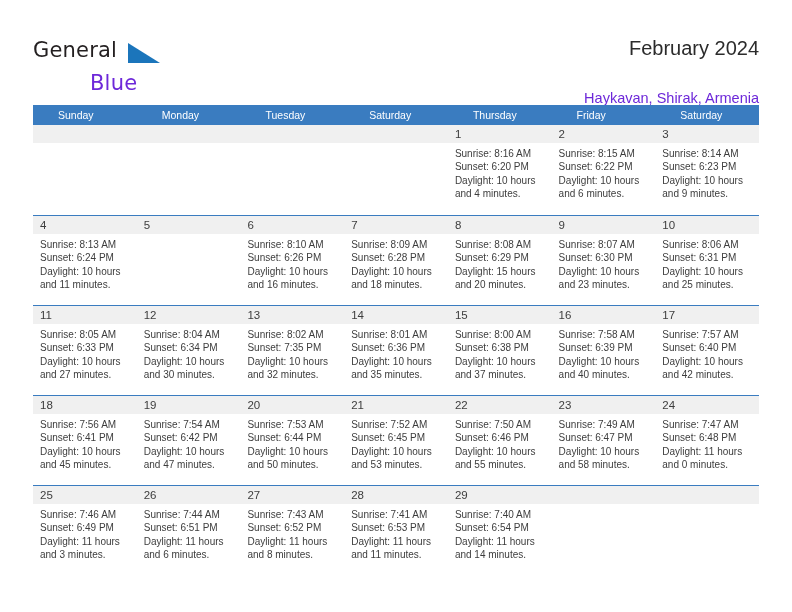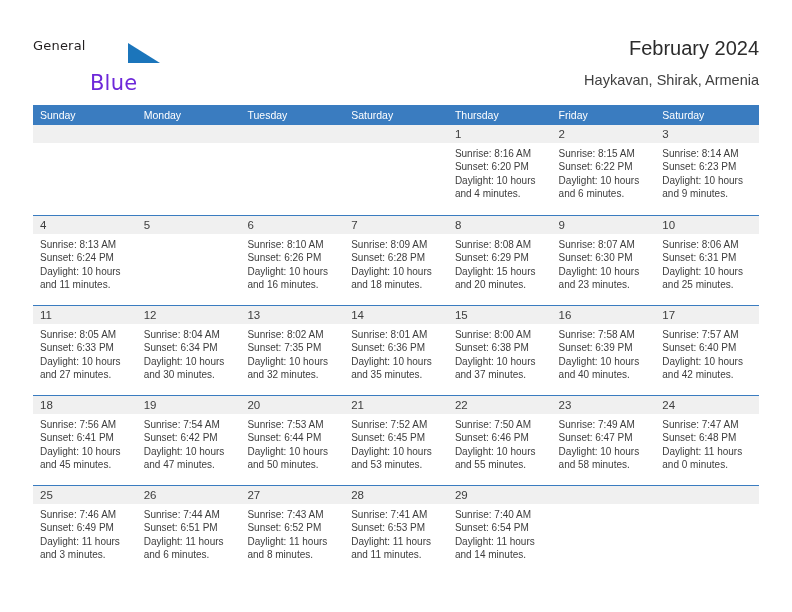--- a/index.html
+++ b/index.html
@@ -35,21 +35,21 @@
     position: absolute;
     left: 33px;
     top: 38px;
     width: 200px;
     height: 48px;
   }
   .brand-general {
     position: absolute;
     left: 0;
     top: 0;
-    font-size: 13px;
+    font-size: 21px;
     letter-spacing: 0.2px;
     color: #231f20;
     font-family: "DejaVu Sans", sans-serif;
     font-weight: 400;
   }
   .brand-blue {
     position: absolute;
     left: 57px;
     top: 33px;
     font-size: 21px;
@@ -76,24 +76,24 @@
   }
   .cal-title {
     font-size: 20px;
     color: #2b2b2b;
     font-weight: 400;
     line-height: 32px;
     white-space: nowrap;
   }
   .cal-subtitle {
     font-size: 14.5px;
-    color: #404040;
+    color: #6d28d9;
     font-weight: 400;
     line-height: 20px;
-    margin-top: 6px;
+    margin-top: 24px;
     white-space: nowrap;
   }
 
   
   .calendar {
     position: absolute;
     left: 33px;
     top: 105px;
     width: 726px;
   }
@@ -104,20 +104,21 @@
     height: 20px;
   }
   .dow-cell {
     flex: 1 1 0;
     color: #ffffff;
     font-size: 10.5px;
     line-height: 20px;
     padding-left: 7px;
     box-sizing: border-box;
     white-space: nowrap;
+    margin-left: 18px;
   }
 
   .week-row {
     display: flex;
     height: 90px;
     border-top: 1.6px solid #3a7cc0;
     box-sizing: border-box;
   }
   .week-row:first-of-type {
     border-top: none;

